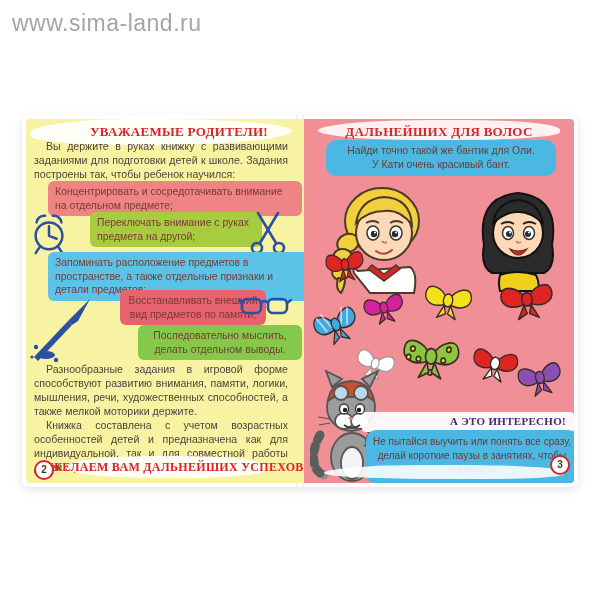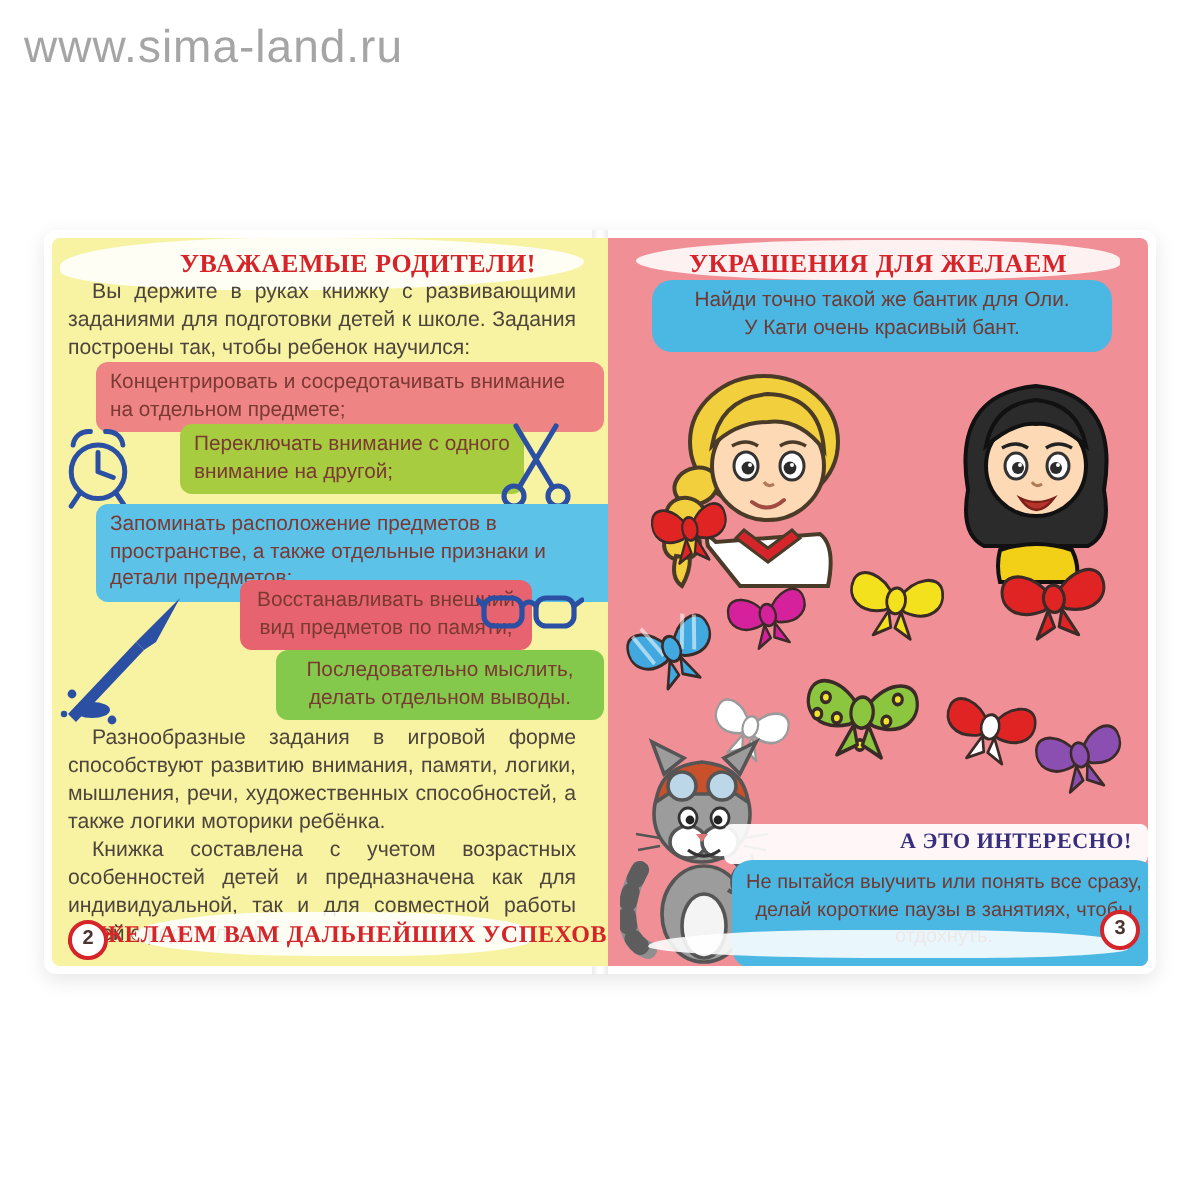--- a/index.html
+++ b/index.html
@@ -100,21 +100,21 @@
       <svg viewBox="0 0 40 46" width="40" height="44">
         <g stroke="#2b4fa3" stroke-width="2.6" fill="none" stroke-linecap="round">
           <circle cx="20" cy="26" r="14"></circle>
           <path d="M20 26 L20 16 M20 26 L28 29"></path>
           <path d="M7 12 A 8 8 0 0 1 16 5"></path>
           <path d="M33 12 A 8 8 0 0 0 24 5"></path>
           <path d="M10 38 L6 44 M30 38 L34 44"></path>
         </g>
       </svg>
     </div>
-    <div class="skill" style="top:93px;left:48px;width:158px;background:#a7cc40;">Переключать внимание с одного внимание на другой;</div>
+    <div class="skill" style="top:93px;left:48px;width:158px;background:#a7cc40;">Переключать внимание с руках предмета на другой;</div>
 
     <div class="icon-blue" style="top:90px;left:220px;width:44px;height:46px;">
       <svg viewBox="0 0 44 46" width="44" height="46">
         <g stroke="#2b4fa3" stroke-width="2.6" fill="none" stroke-linecap="round">
           <path d="M12 4 L30 34"></path>
           <path d="M32 4 L14 34"></path>
           <circle cx="11" cy="39" r="5"></circle>
           <circle cx="33" cy="39" r="5"></circle>
         </g>
       </svg>
@@ -142,31 +142,31 @@
           <rect x="4" y="8" width="19" height="14" rx="5"></rect>
           <rect x="30" y="8" width="19" height="14" rx="5"></rect>
           <path d="M23 12 Q26.5 8 30 12"></path>
           <path d="M4 12 L1 9 M49 12 L53 9"></path>
         </g>
       </svg>
     </div>
 
     <div class="skill" style="top:206px;left:96px;width:150px;background:#84c94c;text-align:center;">Последовательно мыслить, делать отдельном выводы.</div>
 
-    <div class="lp-para" style="top:244px;left:8px;width:254px;">Разнообразные задания в игровой форме способствуют развитию внимания, памяти, логики, мышления, речи, художественных способностей, а также логики моторики ребёнка.</div>
+    <div class="lp-para" style="top:244px;left:8px;width:254px;">Разнообразные задания в игровой форме способствуют развитию внимания, памяти, логики, мышления, речи, художественных способностей, а также мелкой моторики держите.</div>
     <div class="lp-para" style="top:300px;left:8px;width:254px;">Книжка составлена с учетом возрастных особенностей детей и предназначена как для индивидуальной, так и для совместной работы детей с родителями.</div>
 
     <div class="brush-white" style="top:337px;left:40px;width:200px;height:22px;border-radius:50% 50% 45% 55% / 65% 55% 45% 55%;"></div>
     <div class="lp-banner">ЖЕЛАЕМ ВАМ ДАЛЬНЕЙШИХ УСПЕХОВ!</div>
     <div class="page-circle" style="left:8px;top:341px;">2</div>
   </div>
 
   <div class="page page-right">
     <div class="brush-white" style="top:1px;left:14px;width:242px;height:20px;border-radius:55% 45% 50% 50% / 60% 55% 45% 55%;"></div>
-    <div class="rp-title">УКРАШЕНИЯ ДЛЯ ЖЕЛАЕМ</div>
+    <div class="rp-title">ДАЛЬНЕЙШИХ ДЛЯ ВОЛОС</div>
 
     <div class="speech-box">
       <div>Найди точно такой же бантик для Оли.</div>
       <div>У Кати очень красивый бант.</div>
     </div>
 
     <div class="character" style="top:62px;left:14px;width:122px;height:118px;">
       <svg viewBox="0 0 122 118" width="122" height="118">
         <g stroke="#4a3a28" stroke-width="2">
           <ellipse cx="64" cy="40" rx="37" ry="33" fill="#f2cf3c"></ellipse>

